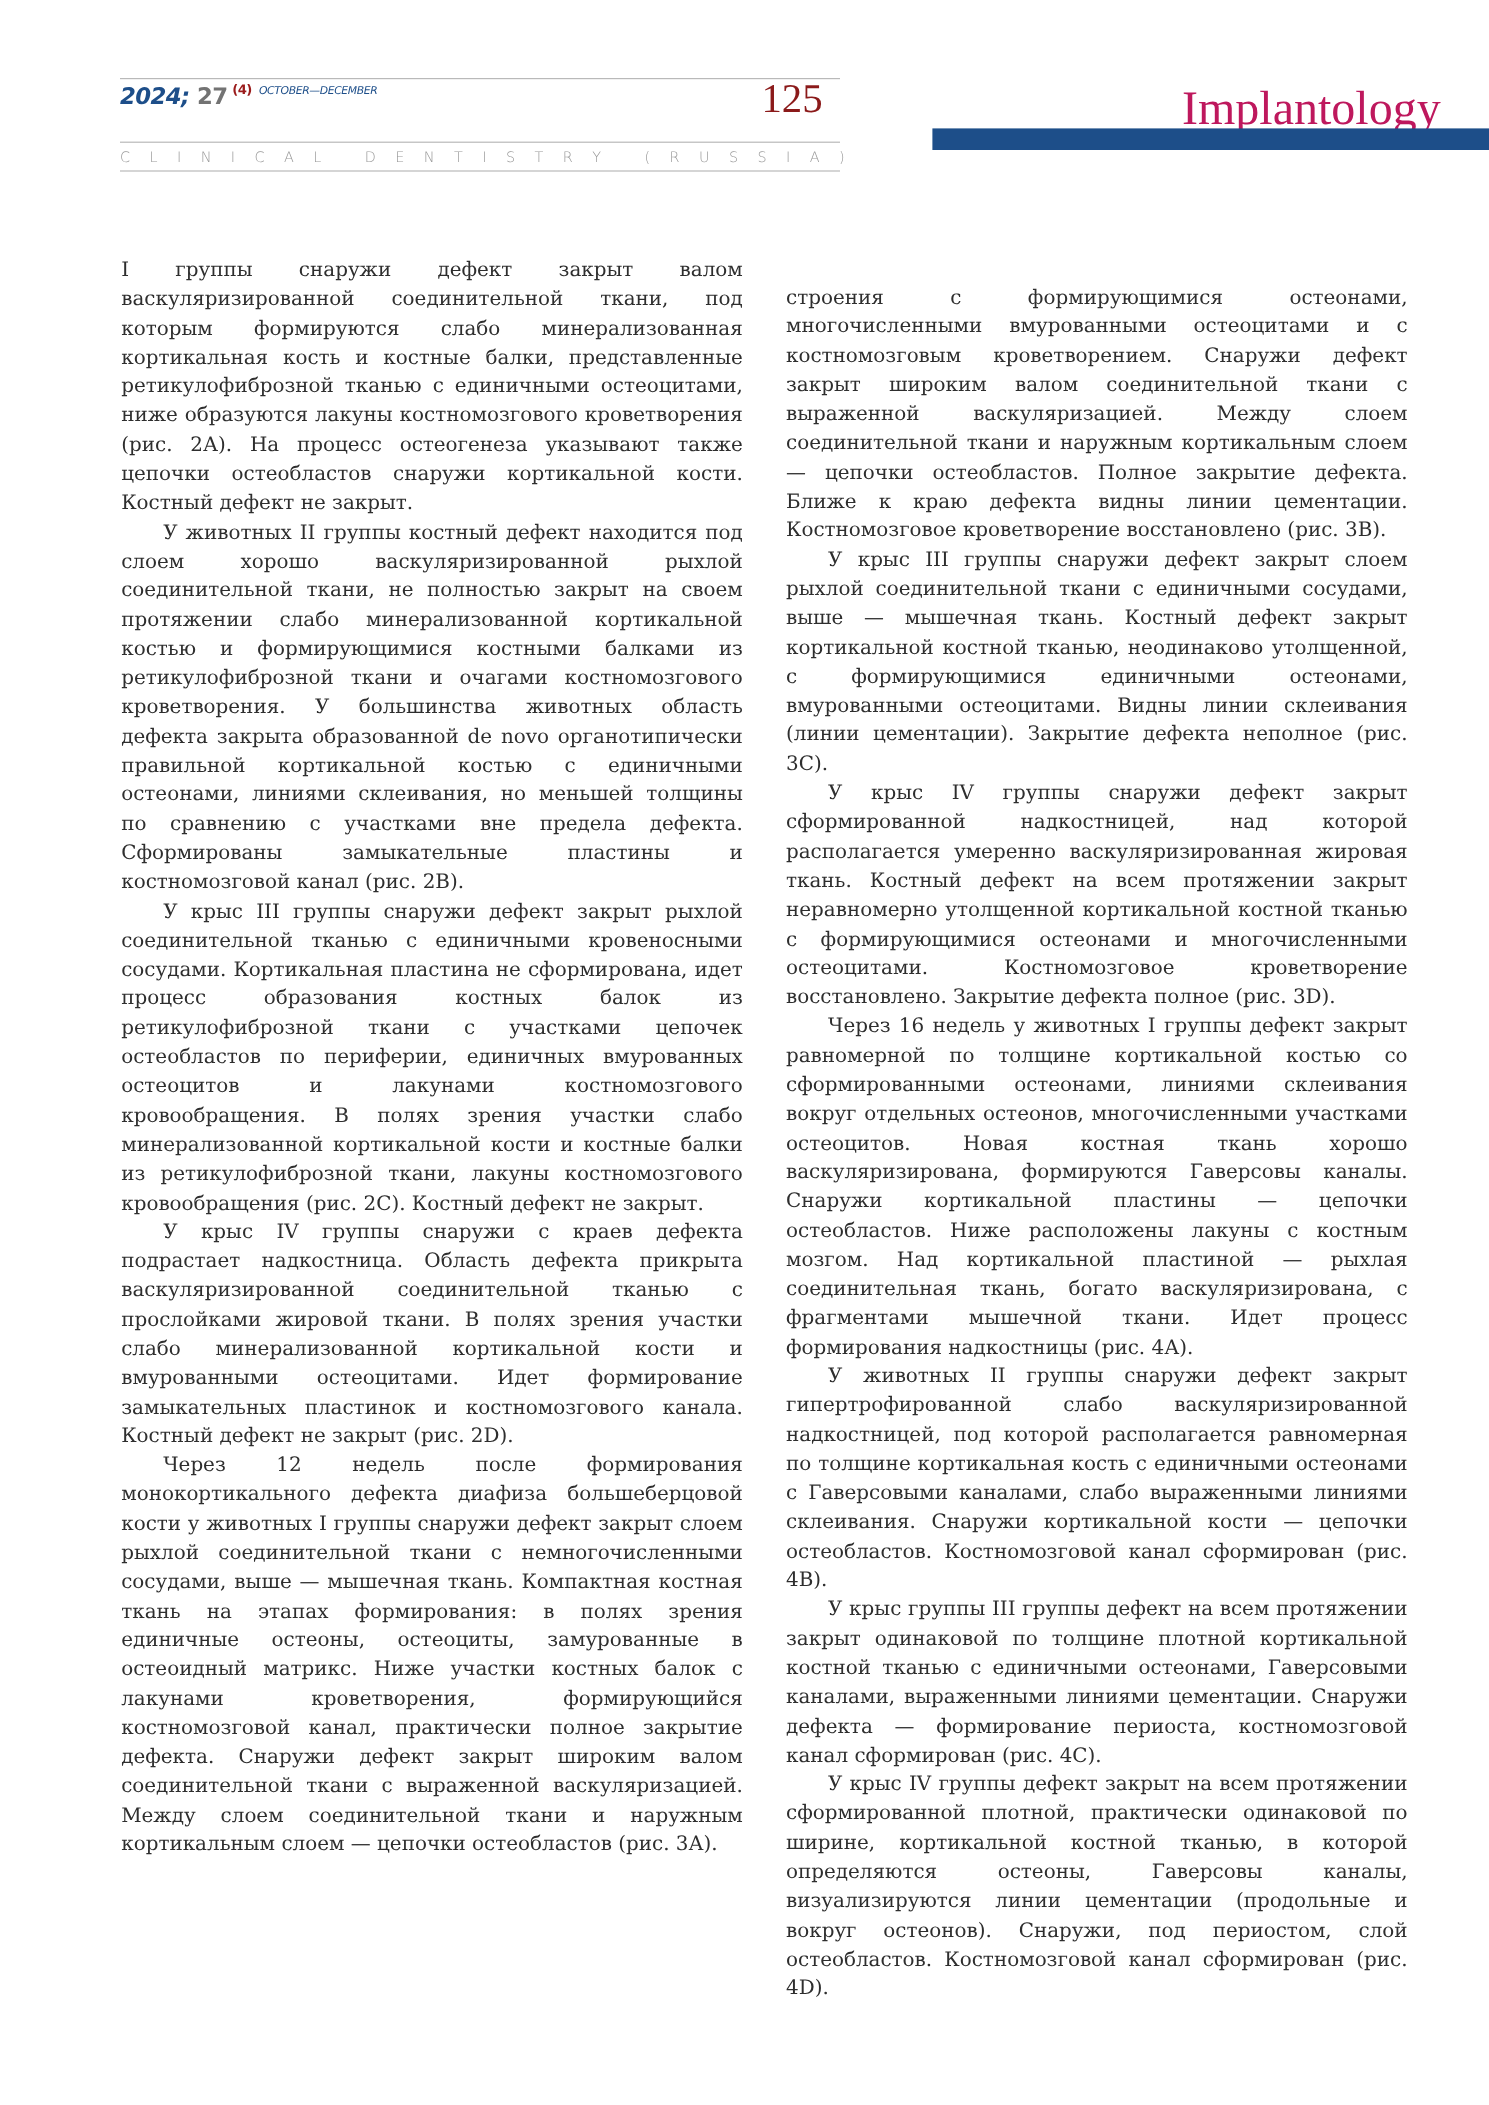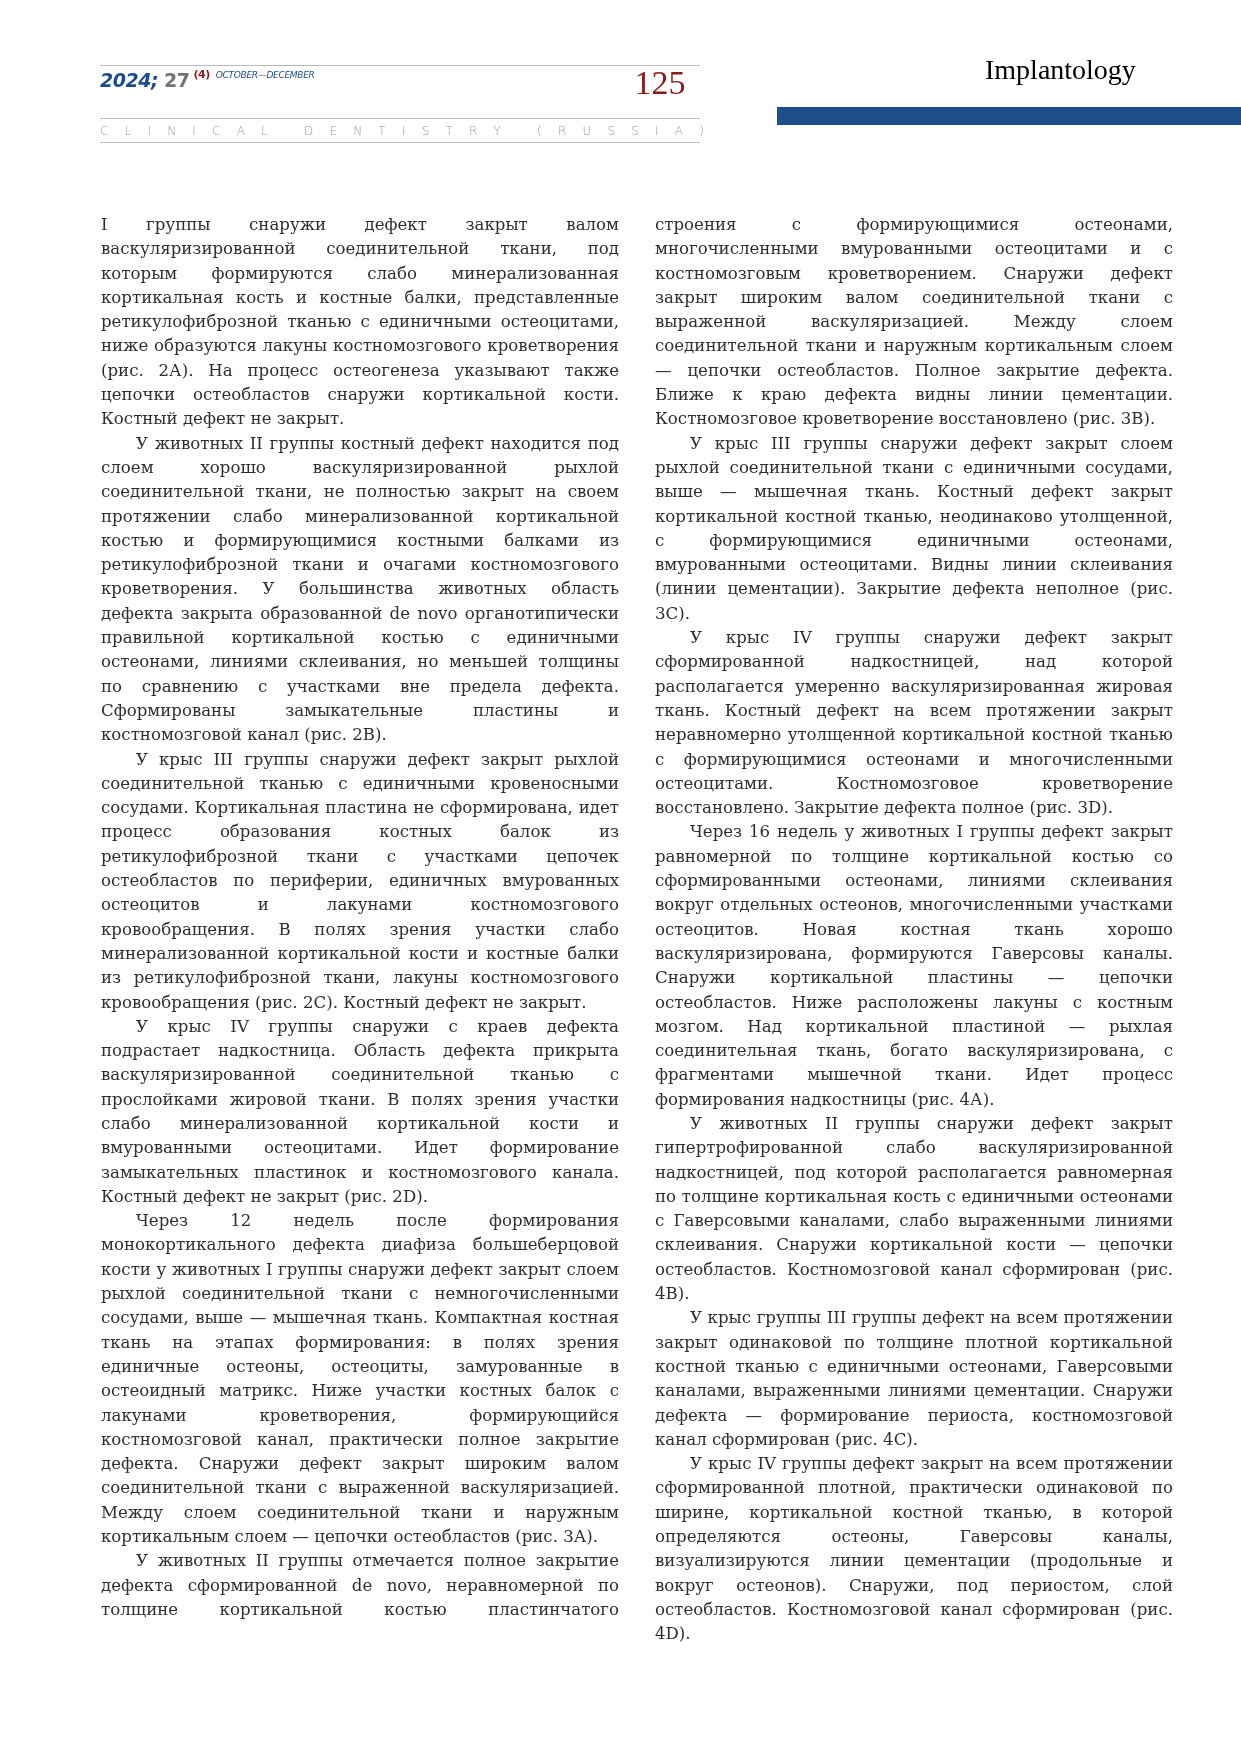--- a/index.html
+++ b/index.html
@@ -6,25 +6,25 @@
   body { width: 1241px; height: 1754px; position: relative; overflow: hidden; font-family: "DejaVu Serif", "Liberation Serif", serif; color: #2b2b2b; }
   .hdr-line { position: absolute; left: 100px; width: 600px; height: 1px; background: #b9b9b9; }
   .hdr-issue { position: absolute; left: 100px; top: 68px; font-family: "DejaVu Sans", "Liberation Sans", sans-serif; font-weight: bold; font-size: 19px; letter-spacing: -0.5px; white-space: nowrap; }
   .hdr-issue .year { color: #1d4e89; font-style: italic; }
   .hdr-issue .vol { color: #737373; }
   .hdr-issue .num { color: #9b1c1c; font-size: 11px; vertical-align: 9px; margin-left: 4px; }
   .hdr-issue .period { color: #1d4e89; font-style: italic; font-weight: normal; font-size: 9px; vertical-align: 9px; margin-left: 6px; letter-spacing: -0.3px; }
   .hdr-page { position: absolute; top: 64px; left: 620px; width: 80px; text-align: center; font-family: "Liberation Serif", serif; font-size: 34px; color: #8b1a1a; }
   .hdr-journal { position: absolute; top: 124px; left: 100px; width: 604px; display: flex; justify-content: space-between; font-family: "DejaVu Sans", "Liberation Sans", sans-serif; font-size: 12px; color: #9a9a9a; font-weight: 300; }
   .hdr-journal span { display: inline-block; }
-  .section-title { position: absolute; top: 54px; left: 985px; font-family: "Liberation Serif", serif; font-size: 28px; color: #000000; white-space: nowrap; }
+  .section-title { position: absolute; top: 66px; left: 985px; font-family: "Liberation Serif", serif; font-size: 40px; color: #be185d; white-space: nowrap; }
   .blue-bar { position: absolute; left: 777px; top: 107px; width: 464px; height: 18px; background: #1d4e89; }
   .col { position: absolute; top: 213px; width: 518px; font-family: "DejaVu Serif", "Liberation Serif", serif; font-size: 16.6px; line-height: 24.3px; text-align: justify; hyphens: manual; color: #2e2e2e; }
   .col.left { left: 101px; }
-  .col.right { left: 655px; }
+  .col.right { left: 655px; margin-top: 23px; }
   .col p { margin: 0; text-indent: 35px; }
   .col p.noindent { text-indent: 0; }
 </style>
 </head>
 <body>
 
 <div>
   <div class="hdr-line" style="top:65px;"></div>
   <div class="hdr-issue">
     <span class="year">2024;</span>
@@ -66,21 +66,20 @@
   <div class="section-title">Implantology</div>
   <div class="blue-bar"></div>
 </div>
 
 <div class="col left">
   <p class="noindent">I группы снаружи дефект закрыт валом васкуляризированной соединительной ткани, под которым формируются слабо минерализованная кортикальная кость и костные балки, представленные ретикулофиброзной тканью с единичными остеоцитами, ниже образуются лакуны костномозгового кроветворения (рис. 2А). На процесс остеогенеза указывают также цепочки остеобластов снаружи кортикальной кости. Костный дефект не закрыт.</p>
   <p>У животных II группы костный дефект находится под слоем хорошо васкуляризированной рыхлой соединительной ткани, не полностью закрыт на своем протяжении слабо минерализованной кортикальной костью и формирующимися костными балками из ретикулофиброзной ткани и очагами костномозгового кроветворения. У большинства животных область дефекта закрыта образованной de novo органотипически правильной кортикальной костью с единичными остеонами, линиями склеивания, но меньшей толщины по сравнению с участками вне предела дефекта. Сформированы замыкательные пластины и костномозговой канал (рис. 2В).</p>
   <p>У крыс III группы снаружи дефект закрыт рыхлой соединительной тканью с единичными кровеносными сосудами. Кортикальная пластина не сформирована, идет процесс образования костных балок из ретикулофиброзной ткани с участками цепочек остеобластов по периферии, единичных вмурованных остеоцитов и лакунами костномозгового кровообращения. В полях зрения участки слабо минерализованной кортикальной кости и костные балки из ретикулофиброзной ткани, лакуны костномозгового кровообращения (рис. 2С). Костный дефект не закрыт.</p>
   <p>У крыс IV группы снаружи с краев дефекта подрастает надкостница. Область дефекта прикрыта васкуляризированной соединительной тканью с прослойками жировой ткани. В полях зрения участки слабо минерализованной кортикальной кости и вмурованными остеоцитами. Идет формирование замыкательных пластинок и костномозгового канала. Костный дефект не закрыт (рис. 2D).</p>
   <p>Через 12 недель после формирования монокортикального дефекта диафиза большеберцовой кости у животных I группы снаружи дефект закрыт слоем рыхлой соединительной ткани с немногочисленными сосудами, выше — мышечная ткань. Компактная костная ткань на этапах формирования: в полях зрения единичные остеоны, остеоциты, замурованные в остеоидный матрикс. Ниже участки костных балок с лакунами кроветворения, формирующийся костномозговой канал, практически полное закрытие дефекта. Снаружи дефект закрыт широким валом соединительной ткани с выраженной васкуляризацией. Между слоем соединительной ткани и наружным кортикальным слоем — цепочки остеобластов (рис. 3А).</p>
-  <p style="text-align-last: justify;">У животных II группы отмечается полное закрытие дефекта сформированной de novo, неравномерной по толщине кортикальной костью пластинчатого</p>
 </div>
 
 <div class="col right">
   <p class="noindent">строения с формирующимися остеонами, многочисленными вмурованными остеоцитами и с костномозговым кроветворением. Снаружи дефект закрыт широким валом соединительной ткани с выраженной васкуляризацией. Между слоем соединительной ткани и наружным кортикальным слоем — цепочки остеобластов. Полное закрытие дефекта. Ближе к краю дефекта видны линии цементации. Костномозговое кроветворение восстановлено (рис. 3В).</p>
   <p>У крыс III группы снаружи дефект закрыт слоем рыхлой соединительной ткани с единичными сосудами, выше — мышечная ткань. Костный дефект закрыт кортикальной костной тканью, неодинаково утолщенной, с формирующимися единичными остеонами, вмурованными остеоцитами. Видны линии склеивания (линии цементации). Закрытие дефекта неполное (рис. 3С).</p>
   <p>У крыс IV группы снаружи дефект закрыт сформированной надкостницей, над которой располагается умеренно васкуляризированная жировая ткань. Костный дефект на всем протяжении закрыт неравномерно утолщенной кортикальной костной тканью с формирующимися остеонами и многочисленными остеоцитами. Костномозговое кроветворение восстановлено. Закрытие дефекта полное (рис. 3D).</p>
   <p>Через 16 недель у животных I группы дефект закрыт равномерной по толщине кортикальной костью со сформированными остеонами, линиями склеивания вокруг отдельных остеонов, многочисленными участками остеоцитов. Новая костная ткань хорошо васкуляризирована, формируются Гаверсовы каналы. Снаружи кортикальной пластины — цепочки остеобластов. Ниже расположены лакуны с костным мозгом. Над кортикальной пластиной — рыхлая соединительная ткань, богато васкуляризирована, с фрагментами мышечной ткани. Идет процесс формирования надкостницы (рис. 4А).</p>
   <p>У животных II группы снаружи дефект закрыт гипертрофированной слабо васкуляризированной надкостницей, под которой располагается равномерная по толщине кортикальная кость с единичными остеонами с Гаверсовыми каналами, слабо выраженными линиями склеивания. Снаружи кортикальной кости — цепочки остеобластов. Костномозговой канал сформирован (рис. 4В).</p>
   <p>У крыс группы III группы дефект на всем протяжении закрыт одинаковой по толщине плотной кортикальной костной тканью с единичными остеонами, Гаверсовыми каналами, выраженными линиями цементации. Снаружи дефекта — формирование периоста, костномозговой канал сформирован (рис. 4С).</p>
   <p>У крыс IV группы дефект закрыт на всем протяжении сформированной плотной, практически одинаковой по ширине, кортикальной костной тканью, в которой определяются остеоны, Гаверсовы каналы, визуализируются линии цементации (продольные и вокруг остеонов). Снаружи, под периостом, слой остеобластов. Костномозговой канал сформирован (рис. 4D).</p>

